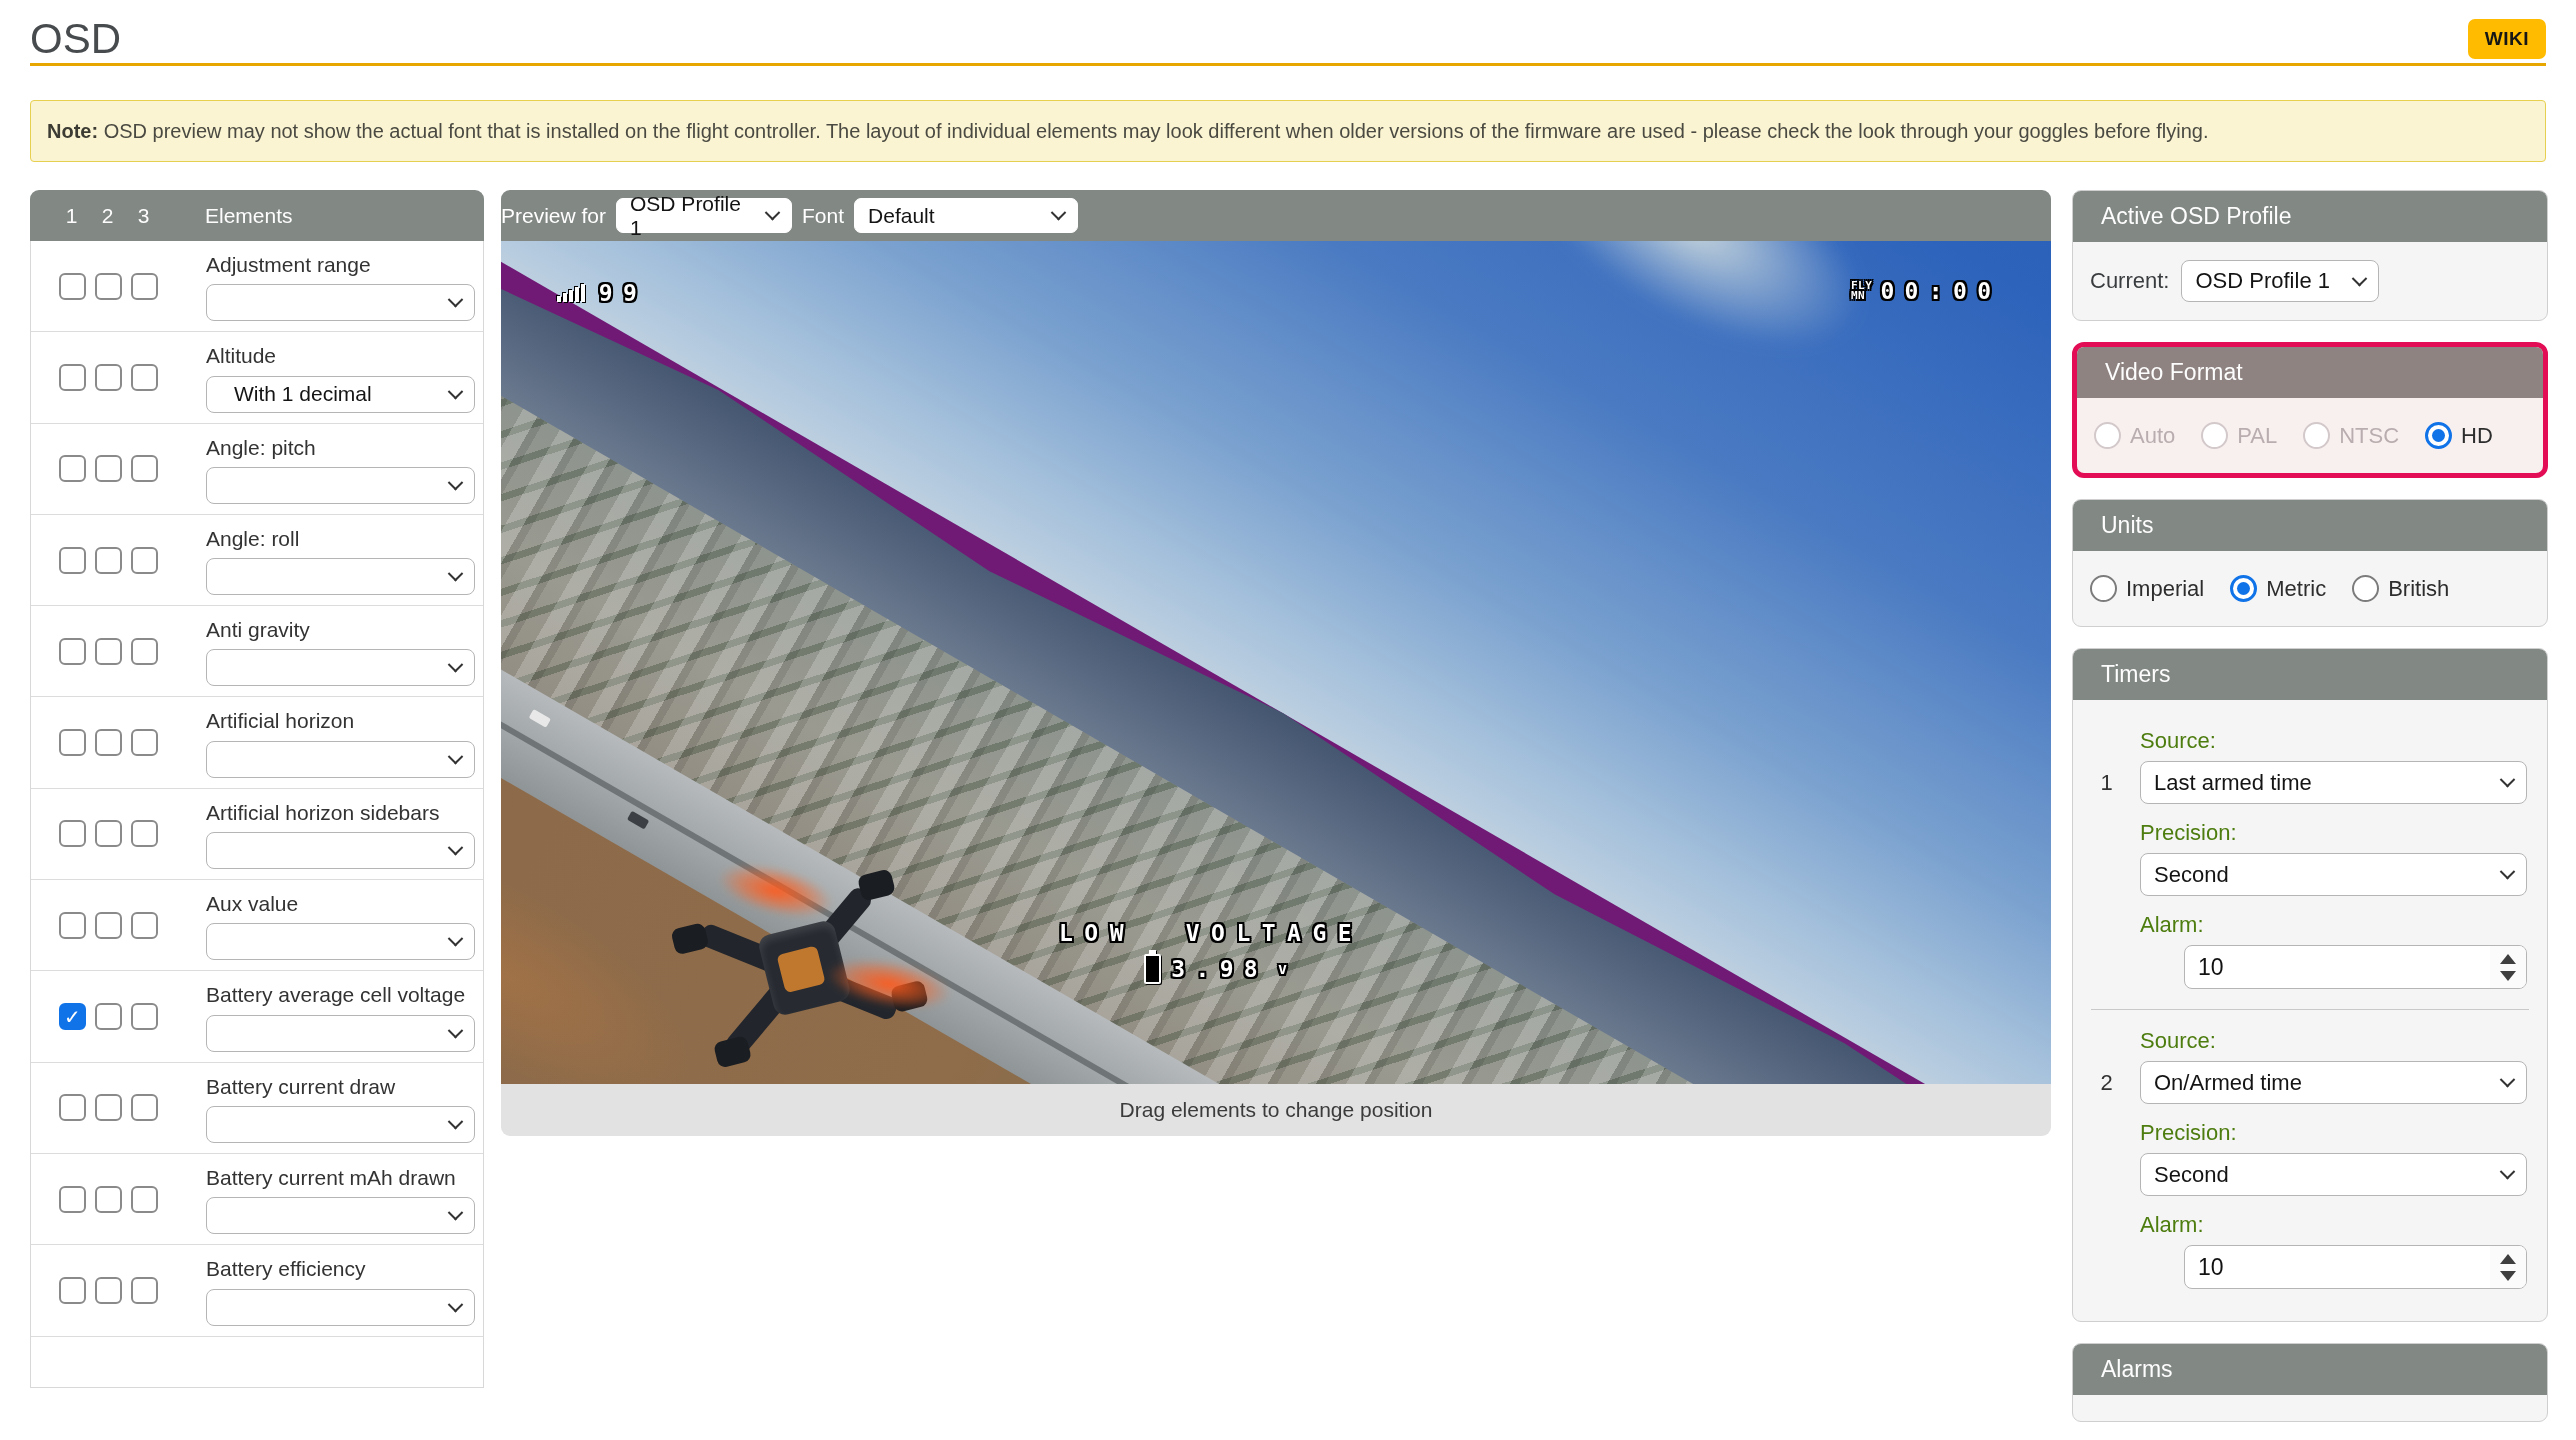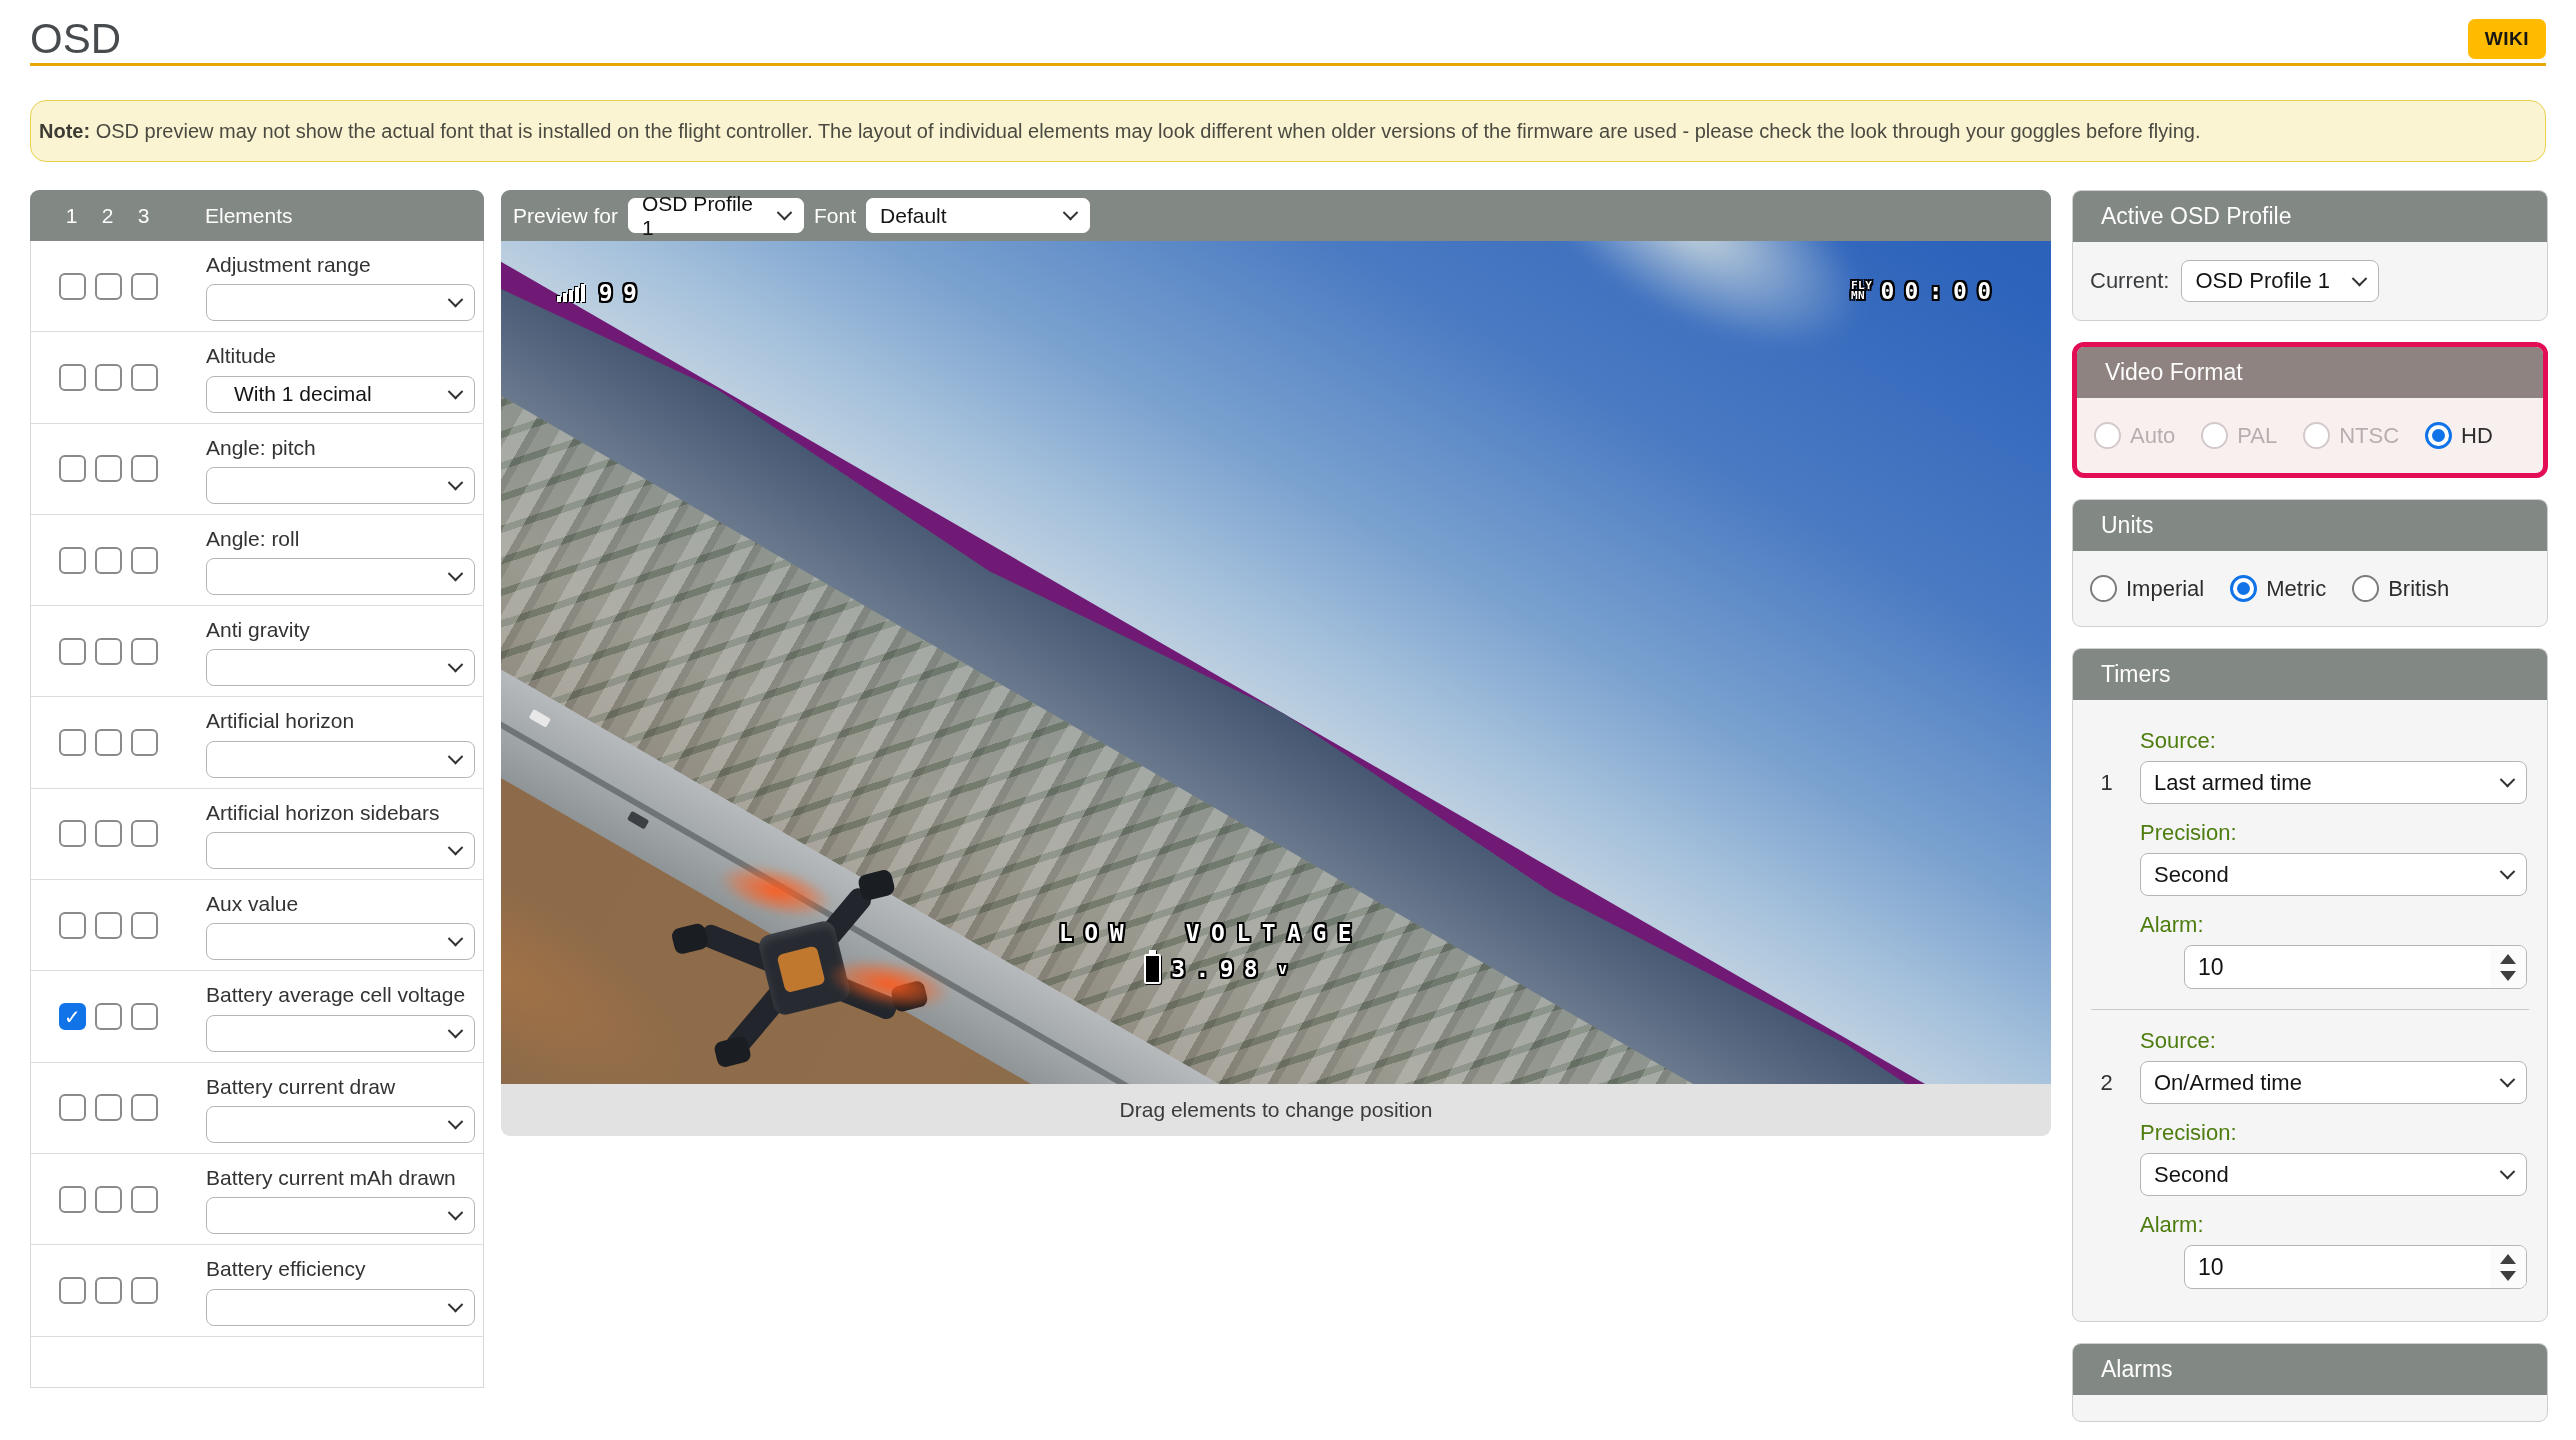--- a/index.html
+++ b/index.html
@@ -9,22 +9,22 @@
     font-family:"Liberation Sans","DejaVu Sans",sans-serif; color:#3a3d3f;
   }
   
   .page-header { margin:0 30px; padding-top:14px; height:66px;
     display:flex; justify-content:space-between; align-items:center;
     border-bottom:3px solid #e8a600; }
   .page-title { font-size:42px; font-weight:400; color:#474b4d; margin:0; line-height:1; }
   .wiki-btn { background:#ffbb00; color:#161616; font-weight:bold; font-size:19px;
     border:none; border-radius:7px; padding:9px 17px; cursor:pointer; letter-spacing:0.5px; }
   
-  .note { margin:34px 30px 0; background:#fbf4d2; border:1px solid #e7d04f; border-radius:16px;
-    padding:15px 8px; font-size:20px; line-height:1.5; color:#4a4a42; }
+  .note { margin:34px 30px 0; background:#fbf4d2; border:1px solid #e7d04f; border-radius:4px;
+    padding:15px 16px; font-size:20px; line-height:1.5; color:#4a4a42; }
   .note b { color:#3c3c34; }
   
   .content { display:flex; margin:28px 30px 0; align-items:flex-start; }
   
   .elements-panel { width:454px; flex:none; }
   .panel-header { background:#828884; color:#fdfdfd; height:51px; border-radius:9px 9px 0 0;
     display:flex; align-items:center; font-size:21px; padding-left:28px; }
   .col-nums { display:flex; gap:9px; width:131px; flex:none; }
   .col-nums span { width:27px; text-align:center; }
   .panel-header .hdr-label { margin-left:16px; }
@@ -42,21 +42,21 @@
   .el-label { font-size:21px; color:#333; line-height:1.3; }
   .select { display:flex; align-items:center; justify-content:space-between; background:#fff;
     border:1px solid #b5b5b5; border-radius:8px; padding:0 13px; height:37px;
     font-size:21px; color:#141414; cursor:pointer; }
   .chev { width:11px; height:11px; border-right:2.5px solid #333; border-bottom:2.5px solid #333;
     transform:rotate(45deg) translate(-2px,-2px); flex:none; margin-left:12px; }
   .el-select { margin-top:6px;padding-left:27px; }
   
   .preview-panel { width:1550px; flex:none; margin-left:17px; }
   .preview-toolbar { height:51px; background:#828884; border-radius:9px 9px 0 0;
-    display:flex; align-items:center; color:#fff; font-size:21px; padding:0 12px; gap:10px; }
+    display:flex; align-items:center; color:#fff; font-size:21px; padding:0 0; gap:10px; }
   .tb-select { height:35px; border-radius:7px; border:1px solid #fff; }
   .tb-select.profile { width:176px; }
   .tb-select.font { width:224px; }
   .preview-viewport { position:relative; height:843px; overflow:hidden; background:#701a75; }
   .preview-footer { height:52px; background:#e2e2e2; border-radius:0 0 9px 9px;
     display:flex; align-items:center; justify-content:center; font-size:21px; color:#3b3b3b; }
   
   .scene-rot { position:absolute; left:-35%; top:-78%; width:175%; height:255%;
     transform:rotate(30deg); }
   .band { position:absolute; left:0; width:100%; }

